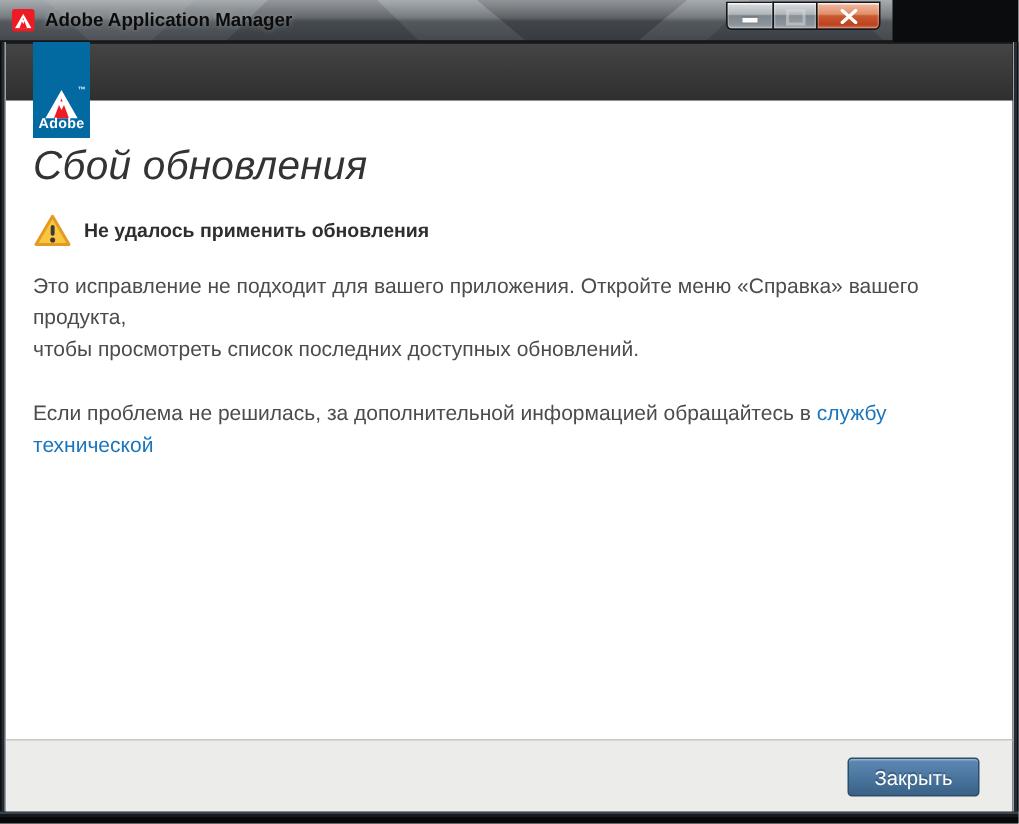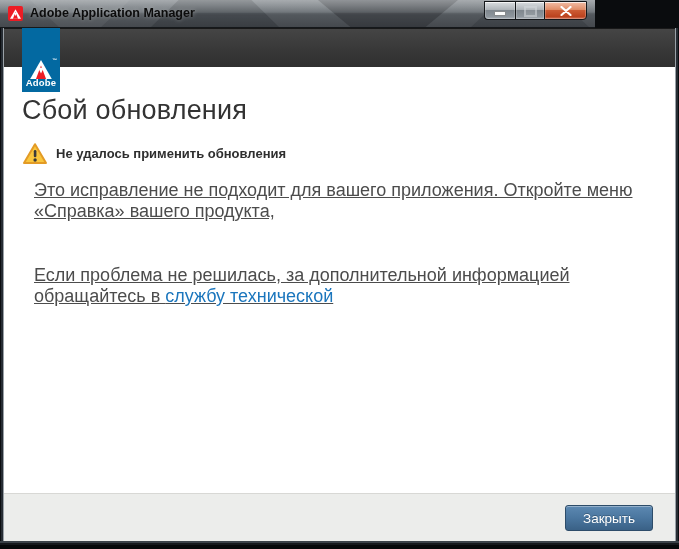--- a/index.html
+++ b/index.html
@@ -80,28 +80,28 @@
   .logo-text{
     position:absolute;left:0;right:0;bottom:4px;
     color:#fff;font-size:9.5px;font-weight:700;letter-spacing:.2px;
   }
 
   
   .content{position:absolute;left:4px;top:67px;width:671px;height:426px;background:#ffffff;}
 
   .dialog-heading{
     position:absolute;left:22px;top:95px;z-index:6;
-    font-size:27px;font-weight:400;color:#333333;letter-spacing:.2px;
+    font-size:27px;font-weight:400;color:#333333;letter-spacing:.2px;font-style:italic;
   }
 
   .warning-row{position:absolute;left:22px;top:142px;z-index:6;display:flex;align-items:center;}
   .warning-icon{width:26px;height:23px;flex:0 0 auto;}
   .warning-title{margin-left:8px;font-size:13px;font-weight:700;color:#2e2e2e;}
 
-  .para{position:absolute;left:34px;z-index:6;font-size:18px;line-height:21px;color:#4c4c4c;width:645px;text-decoration:underline;}
+  .para{position:absolute;left:22px;z-index:6;font-size:14px;line-height:21px;color:#4c4c4c;width:645px;}
   .para-fix{top:180px;}
   .para-support{top:226px;margin-top:39px;}
   .support-link{color:#1b76bd;text-decoration:none;cursor:pointer;}
 
   
   .footer{
     position:absolute;left:4px;top:493px;width:671px;height:48px;
     background:#ecedeb;border-top:1px solid #d8d8d5;box-sizing:border-box;
   }
   .close-button{
@@ -172,20 +172,21 @@
   <svg class="warning-icon" viewBox="0 0 26 23">
     <path d="M13 2.2 L24 21 H2 Z" fill="#f9c63d" stroke="#e39b25" stroke-width="2" stroke-linejoin="round"></path>
     <rect x="11.8" y="8" width="2.6" height="7.2" rx="1.3" fill="#3a3a3a"></rect>
     <circle cx="13.1" cy="18" r="1.7" fill="#3a3a3a"></circle>
   </svg>
   <span class="warning-title">Не удалось применить обновления</span>
 </div>
 
 <div class="para para-fix">
   <div>Это исправление не подходит для вашего приложения. Откройте меню «Справка» вашего продукта,</div>
+  <div>чтобы просмотреть список последних доступных обновлений.</div>
 </div>
 
 <div class="para para-support">
   <span>Если проблема не решилась, за дополнительной информацией обращайтесь в </span><a class="support-link"><span>службу технической</span><br></a>
 </div>
 
 <div class="footer">
   <button class="close-button">Закрыть</button>
 </div>
 

